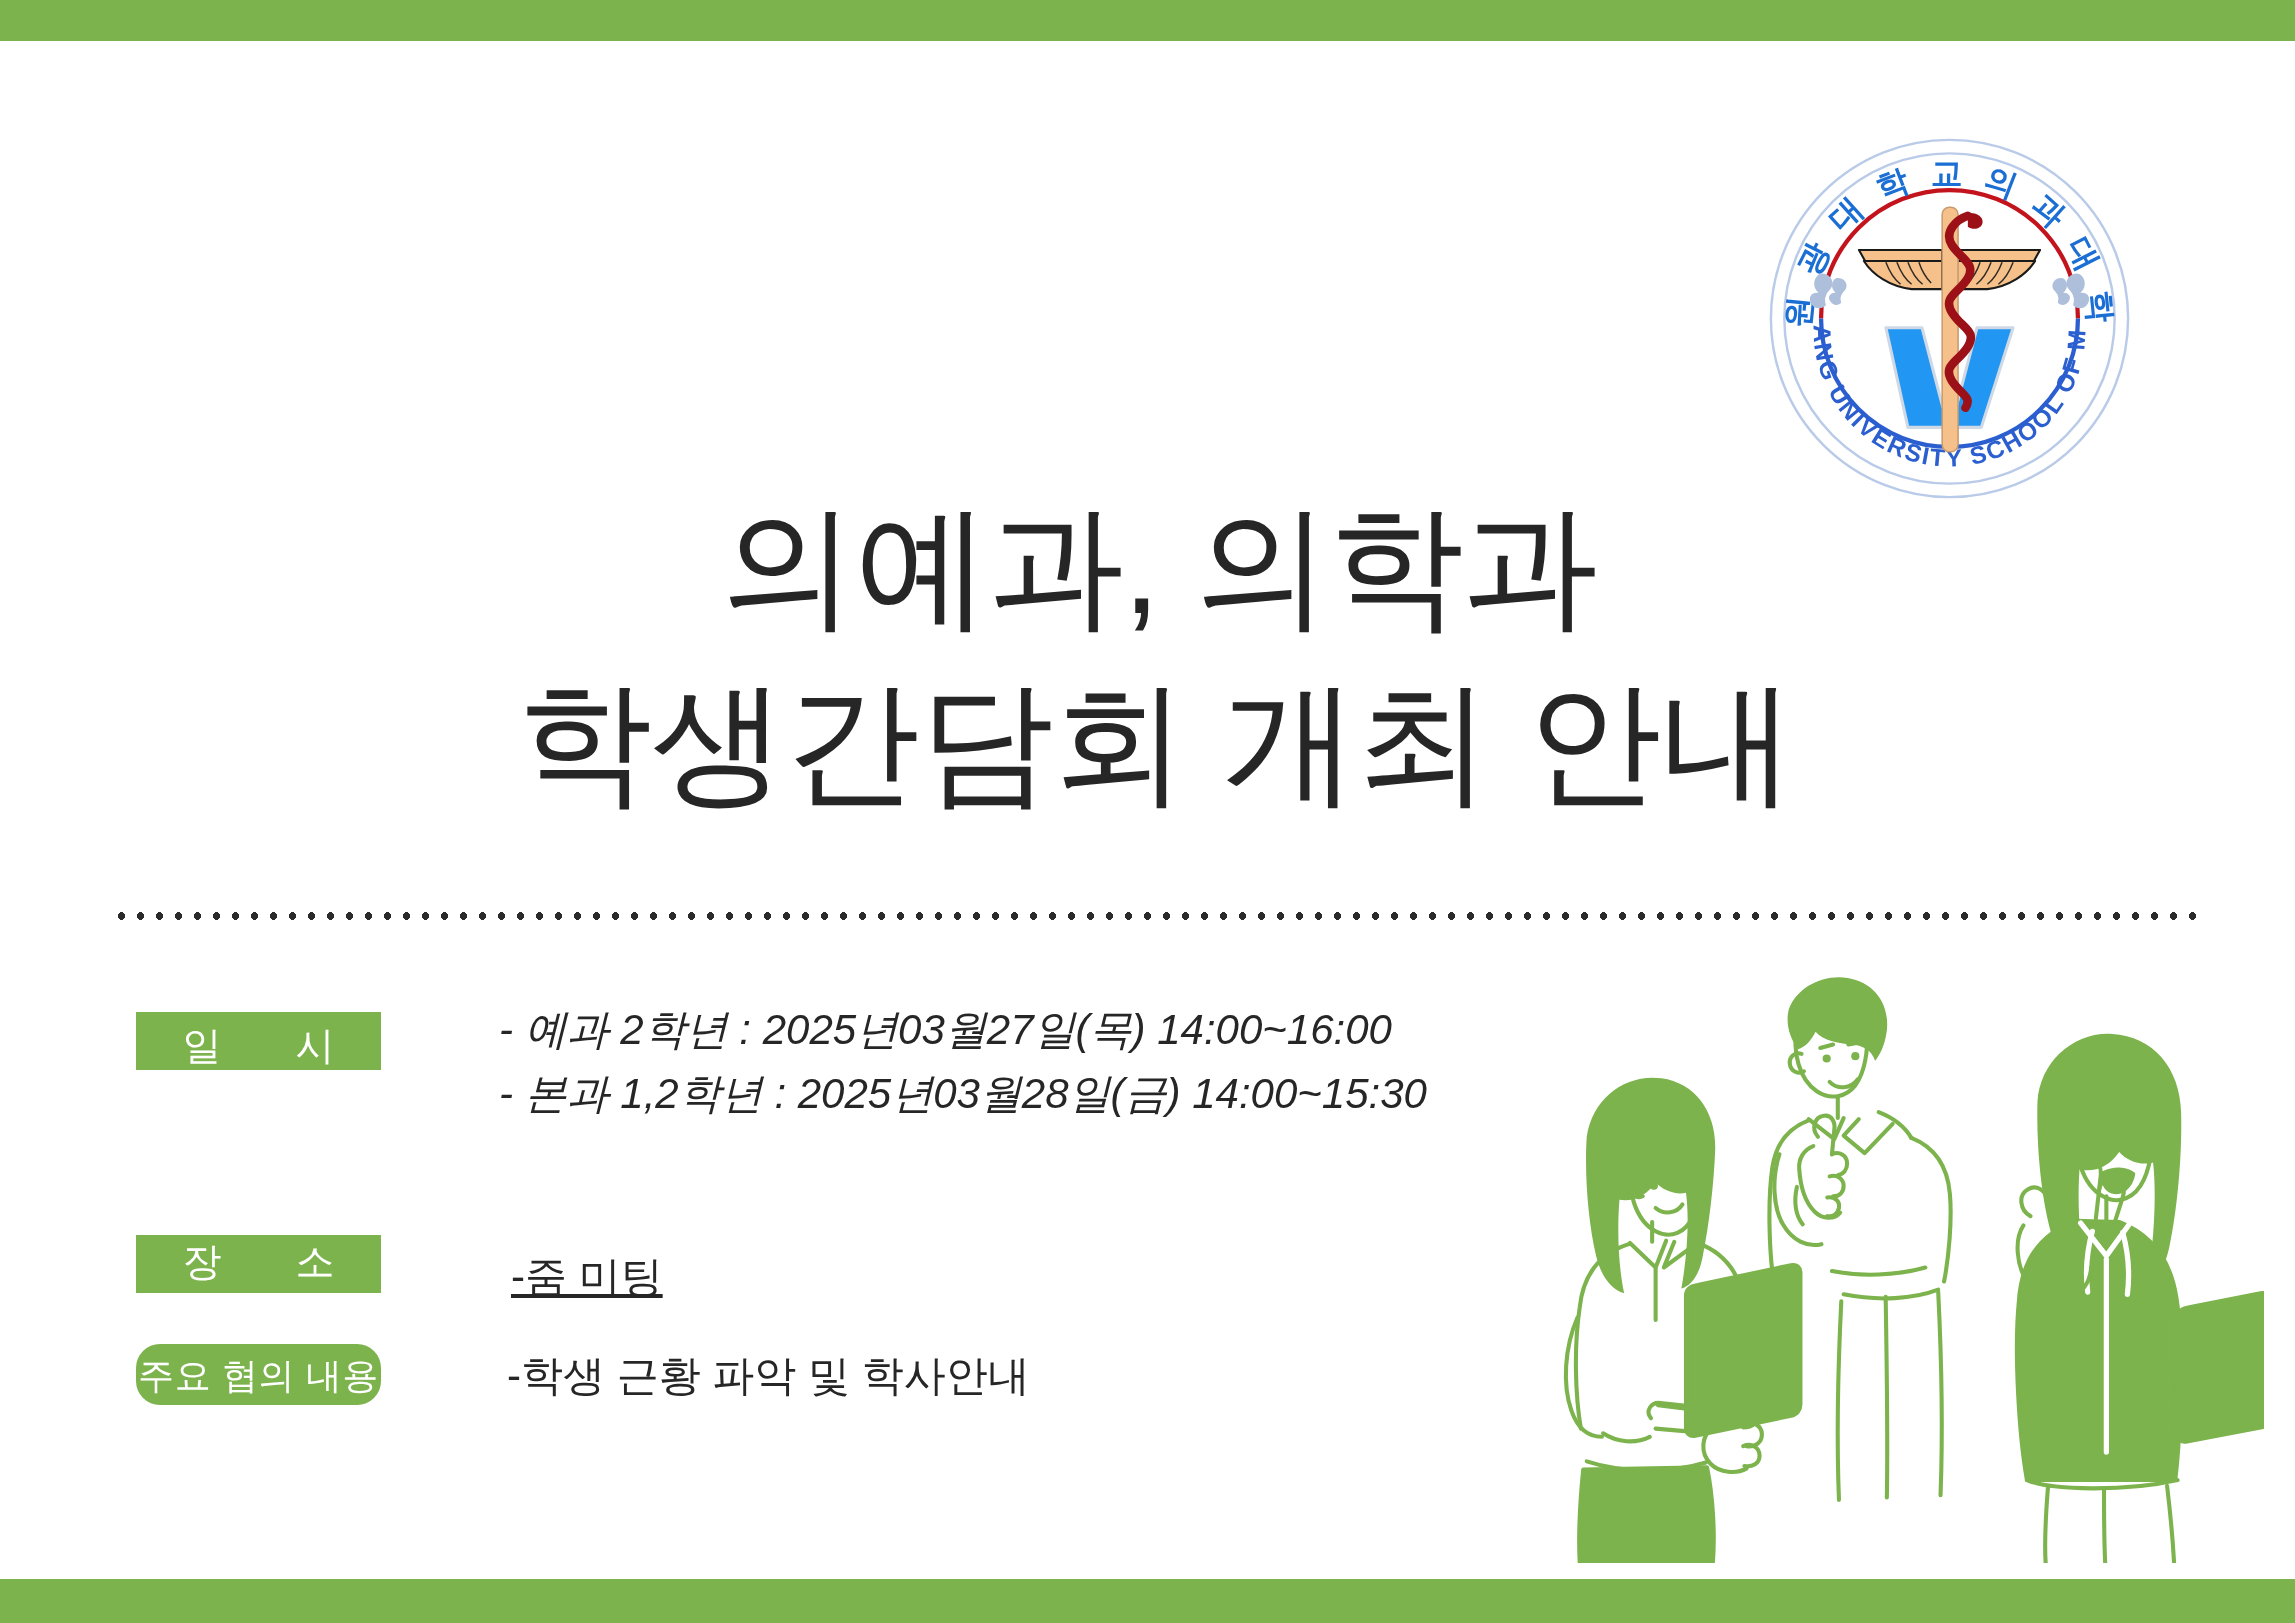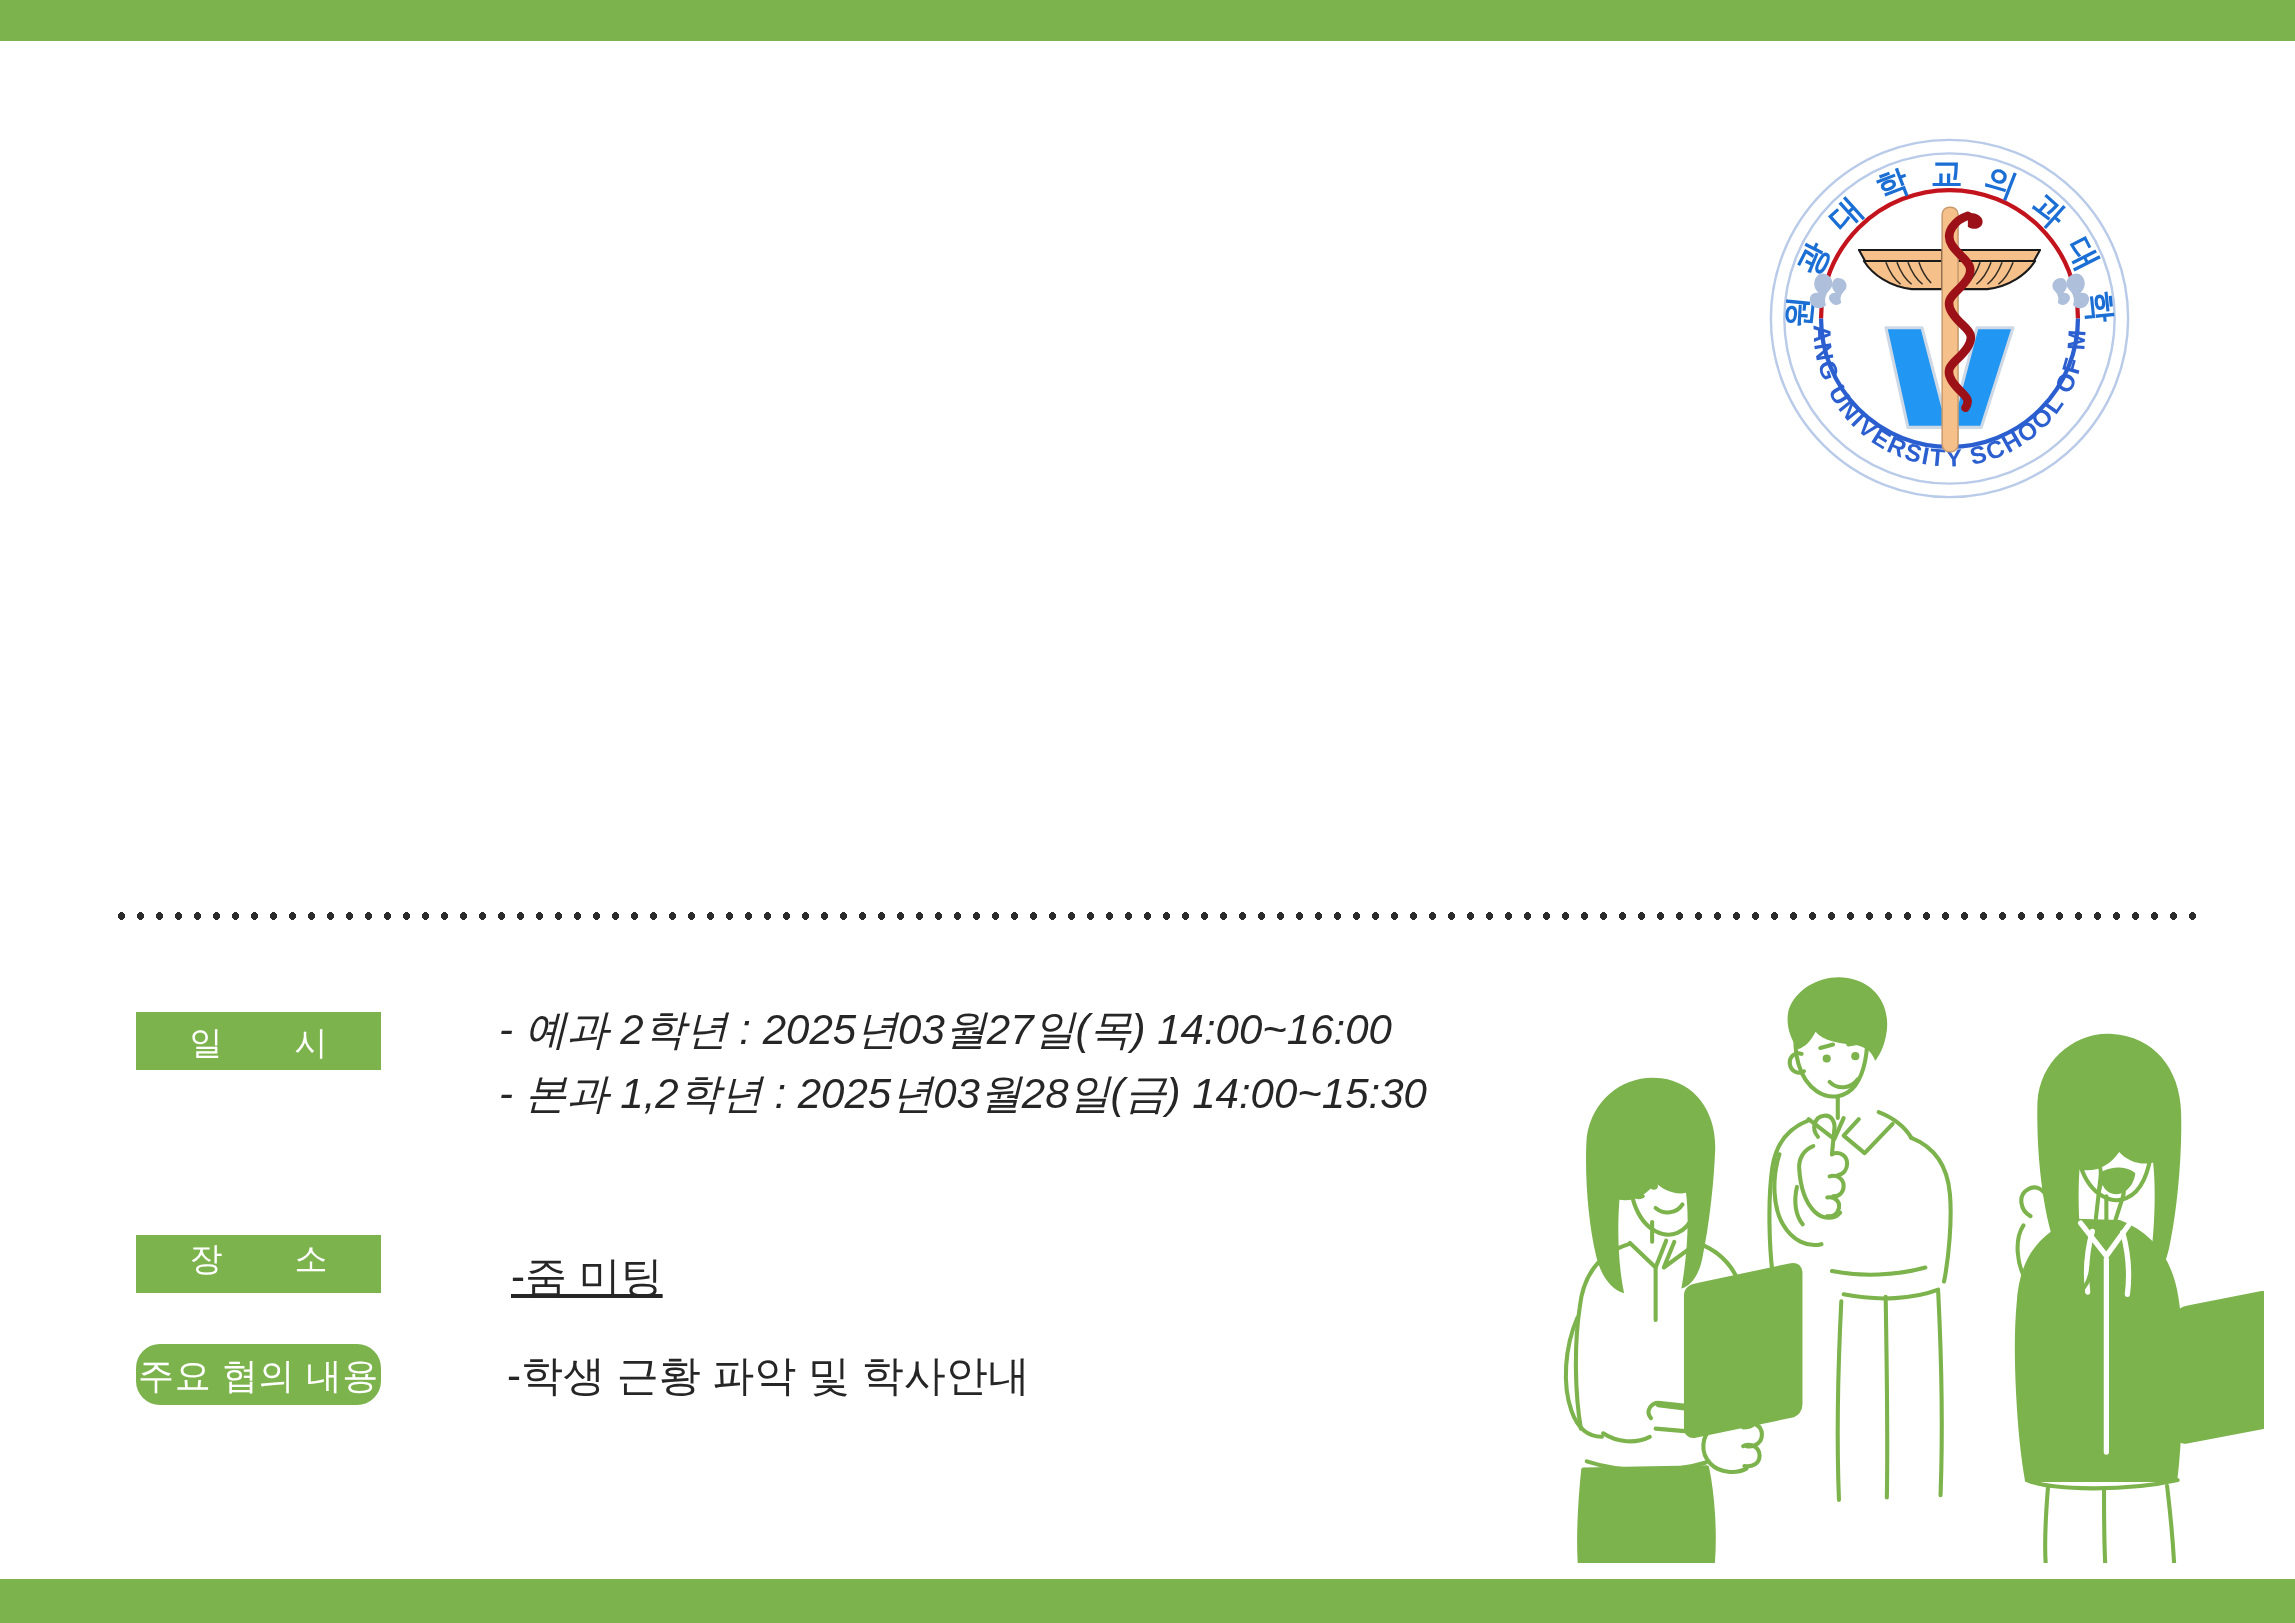--- a/index.html
+++ b/index.html
@@ -101,21 +101,21 @@
     position: absolute;
     left: 136px;
     width: 245px;
     background: #7cb34c;
     color: #ffffff;
     text-align: center;
     box-sizing: border-box;
   }
   .tag-label {
     display: block;
-    font-size: 33px;
+    font-size: 39px;
     line-height: 1;
     white-space: nowrap;
   }
   .tag.wide-space .tag-label { letter-spacing: 31.5px; text-indent: 31.5px; }
 
   .row-datetime .tag { top: 20.4px;  height: 58px; padding-top: 13.4px; }
   .row-place    .tag { top: 20.4px;  height: 58px; padding-top: 7px; }
   .row-agenda   .tag { top: 4px;  height: 61px; padding-top: 14px; border-radius: 24px; }
   .row-agenda   .tag .tag-label { font-size: 36px; letter-spacing: 0.6px; }
 
@@ -205,20 +205,24 @@
 
       <g fill="none" stroke="#9c1118" stroke-width="14" stroke-linecap="round">
         <path d="M330,132 c-18,6 -40,26 -26,48 c14,22 40,30 26,54
                  c-14,24 -42,30 -26,56 c16,26 42,30 26,56
                  c-16,26 -42,30 -26,56 c14,22 34,26 22,44"></path>
       </g>
       <path d="M330,128 c14,-2 26,6 24,16 c-2,10 -16,12 -24,6 z" fill="#9c1118"></path>
     </svg>
   </div>
 
+  <div class="title-block">
+    <span class="title-line line1">의예과, 의학과</span>
+    <span class="title-line line2">학생간담회 개최 안내</span>
+  </div>
 
   <div class="divider"></div>
 
   <div class="info">
 
     <div class="info-row row-datetime">
       <div class="tag wide-space">
         <span class="tag-label">일 시</span>
       </div>
       <div class="detail">

